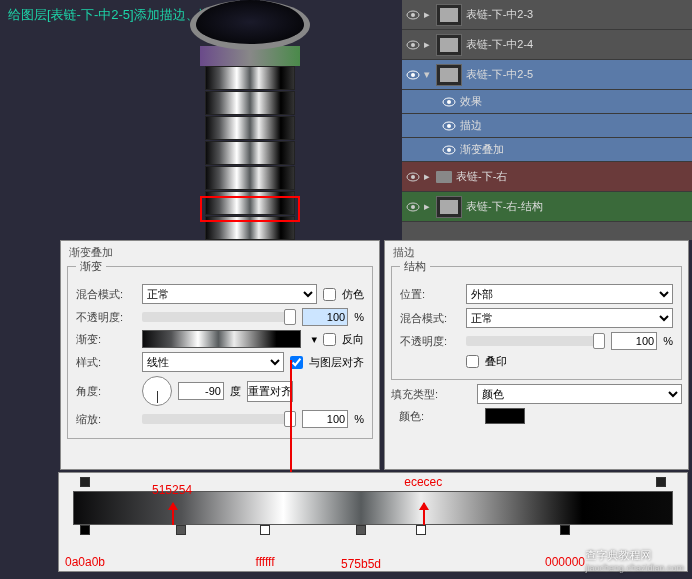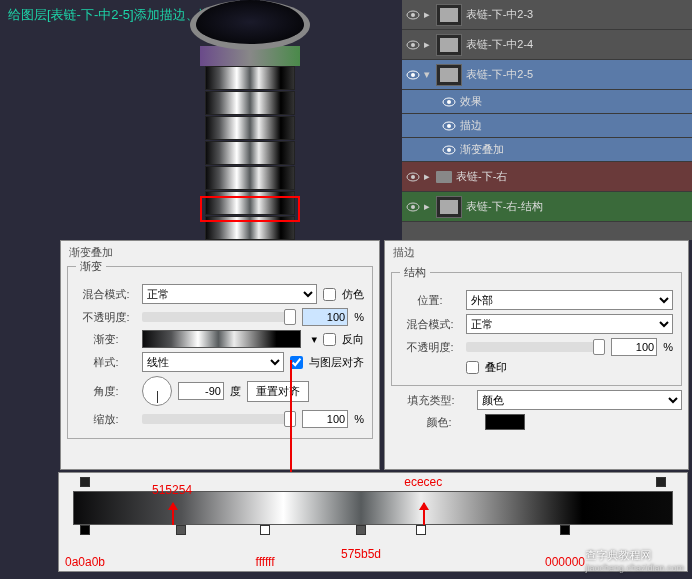--- a/index.html
+++ b/index.html
@@ -23,29 +23,29 @@
 .selected{background:#5a7aa8}
 .folder-ic{width:16px;height:12px;background:#888;border-radius:1px}
 .group-red{background:#6a3a3a}
 .group-green{background:#3a6a3a}
 .dlg{position:absolute;background:#f0f0f0;border:1px solid #888}
 .dlg-grad{top:240px;left:60px;width:320px;height:230px}
 .dlg-stroke{top:240px;left:384px;width:305px;height:230px}
 .dlg fieldset{border:1px solid #aaa;margin:4px 6px;padding:6px 8px}
 .dlg legend{color:#444;padding:0 4px}
 .row{display:flex;align-items:center;margin:4px 0;gap:6px}
-.lbl{text-align:center;width:60px;color:#444}
+.lbl{text-align:left;width:60px;color:#444}
 select{flex:1;height:20px;background:#fff;border:1px solid #888}
 input[type=text]{width:46px;height:18px;border:1px solid #888;text-align:right;padding:0 2px}
 .hl{background:#cce5ff}
 .slider{flex:1;height:10px;background:linear-gradient(#ddd,#ddd);border-radius:2px;position:relative}
 .slider::after{content:"";position:absolute;right:0;top:-3px;width:10px;height:14px;background:#fff;border:1px solid #888;border-radius:2px}
 .grad-preview{flex:1;height:18px;border:1px solid #555;background:linear-gradient(90deg,#0a0a0b,#515254 18%,#fff 35%,#575b5d 48%,#ececec 58%,#000 85%);margin-right:4px}
 .chk{width:13px;height:13px}
-.btn{border:1px solid #888;background:#fff;padding:2px 8px}
+.btn{border:1px solid #888;background:#fff;padding:2px 0}
 .angle-ctl{width:30px;height:30px;border:1px solid #888;border-radius:50%;position:relative;background:#fff}
 .angle-ctl::after{content:"";position:absolute;width:1px;height:12px;background:#333;left:50%;bottom:2px}
 .grad-editor{position:absolute;top:472px;left:58px;width:630px;height:100px;background:#f0f0f0;border:1px solid #888}
 .grad-bar{margin:18px 14px 0;height:34px;border:1px solid #555;background:linear-gradient(90deg,#0a0a0b 0%,#515254 18%,#fff 35%,#575b5d 48%,#ececec 58%,#000 85%,#0a0a0a 100%)}
 .stops{position:relative;margin:0 14px;height:16px}
 .stop{position:absolute;width:10px;height:10px;border:1px solid #333;top:0;transform:translateX(-50%)}
 .stop.black{background:#000}
 .stop.white{background:#fff}
 .stop.gray{background:#555}
 .ostop{position:absolute;width:10px;height:10px;border:1px solid #333;background:#222;top:-48px;transform:translateX(-50%)}
@@ -202,21 +202,21 @@
       <span class="lbl">缩放:</span>
       <div class="slider"></div>
       <input type="text" value="100" style="">
       <span>%</span>
     </div>
   </fieldset>
 </div>
 
 <div class="dlg dlg-stroke">
   <div class="sec-title">描边</div>
-  <fieldset style="margin-top:24px">
+  <fieldset style="margin-top:18px">
     <legend>结构</legend>
     <div class="row">
       <span class="lbl">位置:</span>
       <select><option>外部</option></select>
     </div>
     <div class="row">
       <span class="lbl">混合模式:</span>
       <select><option>正常</option></select>
     </div>
     <div class="row">
@@ -253,21 +253,21 @@
     <div class="stop black" style="left:2%"></div>
     <div class="stop gray" style="left:18%"></div>
     <div class="stop white" style="left:32%"></div>
     <div class="stop gray" style="left:48%"></div>
     <div class="stop white" style="left:58%"></div>
     <div class="stop black" style="left:82%"></div>
   </div>
   <div style="position:relative;margin:0 14px">
     <span class="clabel" style="top:14px;left:2%">0a0a0b</span>
     <span class="clabel" style="top:14px;left:32%">ffffff</span>
-    <span class="clabel" style="top:6px;left:48%">575b5d</span>
+    <span class="clabel" style="top:16px;left:48%">575b5d</span>
     <span class="clabel" style="top:14px;left:82%">000000</span>
   </div>
   <div class="red-arrow" style="top:30px;left:18%;height:22px;transform:rotate(180deg)"></div>
   <div class="red-arrow" style="top:30px;left:58%;height:22px;transform:rotate(180deg)"></div>
 </div>
 
 <div class="watermark">
   <span>查字典教程网</span>
   <small>jiaocheng.chazidian.com</small>
 </div>

